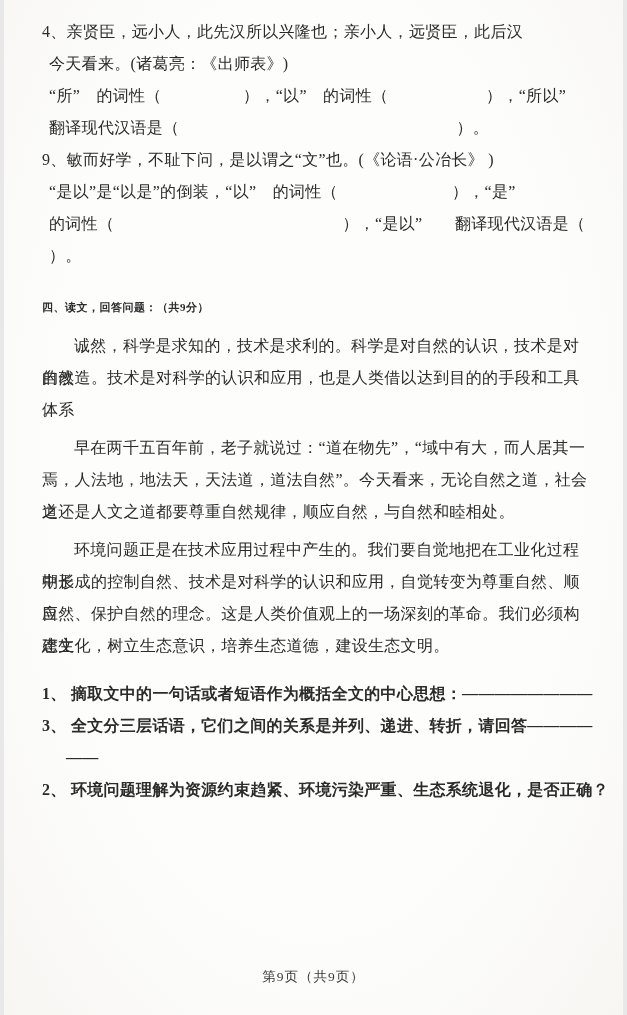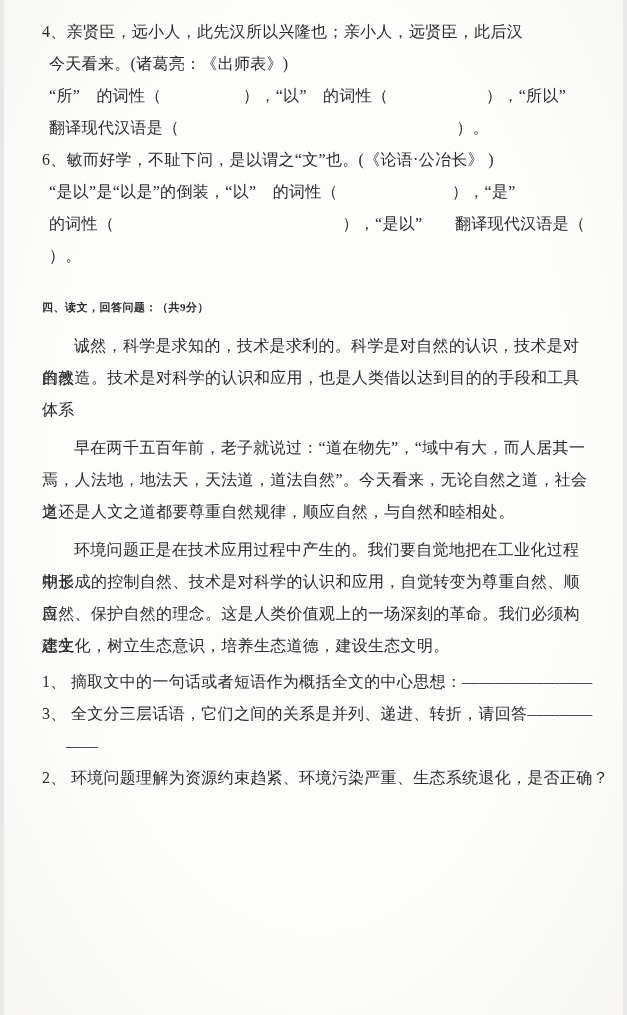--- a/index.html
+++ b/index.html
@@ -34,21 +34,21 @@
     line-height: 34px;
     height: 34px;
     margin-top: 18px;
     letter-spacing: 0.5px;
     white-space: pre;
   }
   .para { margin-top: 6px; }
   .para .line { white-space: pre-wrap; }
   .indent { text-indent: 32px; }
   .dash-cont { padding-left: 24px; }
-  .questions { margin-top: 4px; }
+  .questions { margin-top: 16px; font-weight: bold; }
   .footer {
     position: absolute;
     left: 0;
     right: 0;
     top: 968px;
     text-align: center;
     font-size: 13.5px;
     color: #3a3a3a;
     letter-spacing: 1px;
   }
@@ -59,21 +59,21 @@
 <div class="page">
 
   <div>
     <div class="line">4、亲贤臣，远小人，此先汉所以兴隆也；亲小人，远贤臣，此后汉</div>
     <div class="line item-cont">今天看来。(诸葛亮：《出师表》)</div>
     <div class="line item-cont">“所”　的词性（　　　　　），“以”　的词性（　　　　　　），“所以”</div>
     <div class="line item-cont">翻译现代汉语是（　　　　　　　　　　　　　　　　　）。</div>
   </div>
 
   <div>
-    <div class="line">6、敏而好学，不耻下问，是以谓之“文”也。(《论语·公冶长》 )</div>
+    <div class="line">9、敏而好学，不耻下问，是以谓之“文”也。(《论语·公冶长》 )</div>
     <div class="line item-cont">“是以”是“以是”的倒装，“以”　的词性（　　　　　　　），“是”</div>
     <div class="line item-cont">的词性（　　　　　　　　　　　　　　），“是以”　　翻译现代汉语是（</div>
     <div class="line item-cont">）。</div>
   </div>
 
   <div class="section-heading">四、读文，回答问题：（共9分）</div>
 
   <div class="para">
     <div class="line indent">诚然，科学是求知的，技术是求利的。科学是对自然的认识，技术是对自然</div>
     <div class="line">的改造。技术是对科学的认识和应用，也是人类借以达到目的的手段和工具体系</div>
@@ -93,14 +93,15 @@
     <div class="line">态文化，树立生态意识，培养生态道德，建设生态文明。</div>
   </div>
 
   <div class="questions">
     <div class="line">1、 摘取文中的一句话或者短语作为概括全文的中心思想：————————</div>
     <div class="line">3、 全文分三层话语，它们之间的关系是并列、递进、转折，请回答————</div>
     <div class="line dash-cont">——</div>
     <div class="line">2、 环境问题理解为资源约束趋紧、环境污染严重、生态系统退化，是否正确？</div>
   </div>
 
+  <div class="footer">第9页（共9页）</div>
 
 </div>
 
 </body></html>

